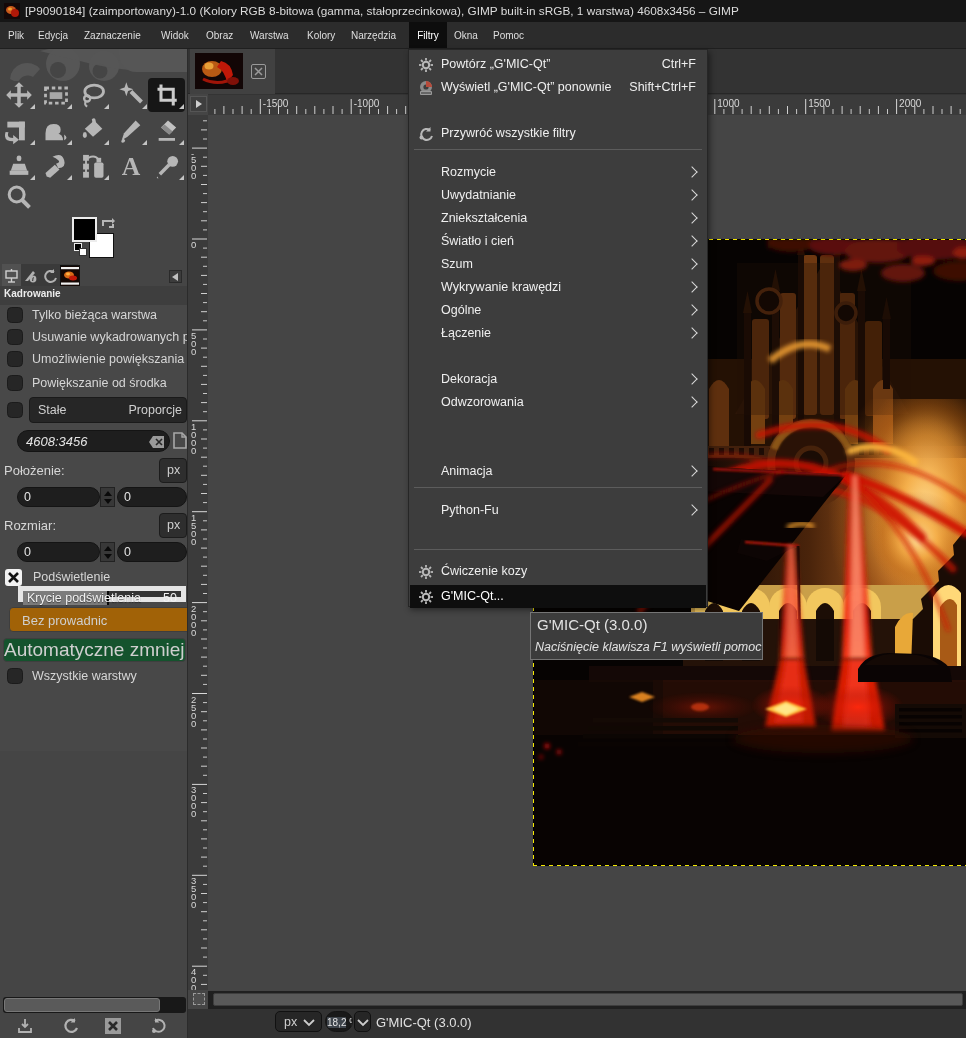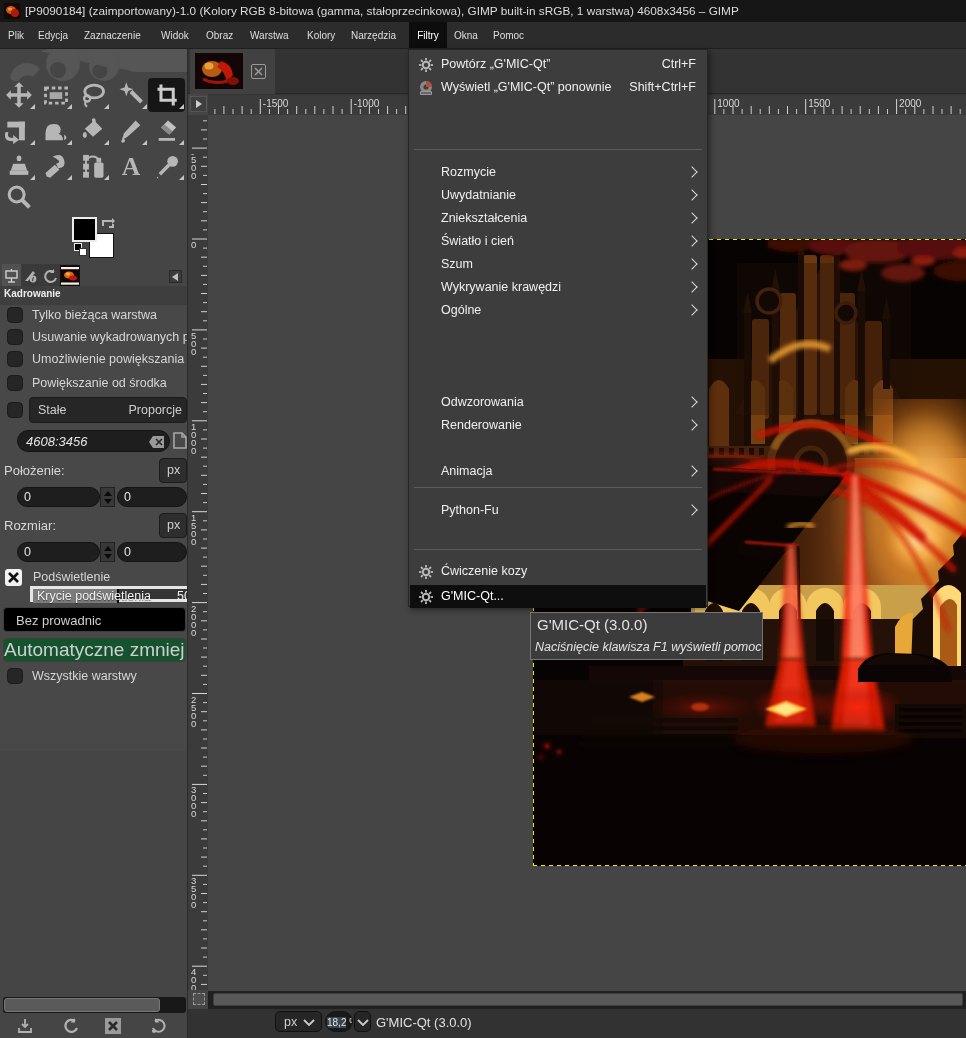--- a/index.html
+++ b/index.html
@@ -238,27 +238,27 @@
       <div style="position:absolute;left:3px;top:11px;width:0;height:0;border-left:4px solid transparent;border-right:4px solid transparent;border-top:5px solid #0a0a0a"></div>
     </div>
     <div class="entry" style="left:117px;top:493px;width:70px;height:20px">
       <span style="position:absolute;left:6px;top:2px">0</span>
     </div>
     <div style="position:absolute;left:5px;top:520px;width:17px;height:17px;background:#f2f2f2;border-radius:3px"></div>
 <svg width="17" height="17" style="position:absolute;left:5px;top:520px">
       <path d="M4,4 L13,13 M13,4 L4,13" stroke="#111" stroke-width="2.6"></path>
     </svg>
 <div class="lbl" style="left:33px;top:521px">Podświetlenie</div>
-    <div style="position:absolute;left:30px;top:537px;width:168px;height:16px;background:#343434;border:3px solid #e5e5e5">
+    <div style="position:absolute;left:18px;top:537px;width:168px;height:16px;background:#343434;border:5px solid #e5e5e5">
 <div style="position:absolute;left:0;top:0;width:84px;height:14px;background:#7b7b7b"></div>
 <div style="position:absolute;left:84px;top:0;width:2px;height:14px;background:#0a0a0a"></div>
 <span style="position:absolute;left:4px;top:0;color:#f2f2f2;font-size:12.5px;line-height:14px;white-space:nowrap;text-shadow:0 1px 1px rgba(0,0,0,0.5)">Krycie podświetlenia</span>
 <span style="position:absolute;right:4px;top:0;color:#f2f2f2;font-size:12.5px;line-height:14px">50</span>
     </div>
-    <div class="btn" style="left:3px;top:558px;width:183px;height:25px;border-color:#3e3e3e;background:#000000">
+    <div class="btn" style="left:9px;top:558px;width:183px;height:25px;border-color:#3e3e3e;background:#a16207">
       <span style="position:absolute;left:12px;top:5px;font-size:13px">Bez prowadnic</span>
     </div>
     <div class="btn" style="left:3px;top:589px;width:183px;height:24px;border-color:#3e3e3e;background:#14532d;text-align:center;line-height:22px;font-size:19px">Automatyczne zmniejszanie</div>
     <div class="chk" style="left:7px;top:619px"></div>
     <div class="lbl" style="left:32px;top:620px">Wszystkie warstwy</div>
     <div style="position:absolute;left:3px;top:948px;width:183px;height:16px;background:#181818;border-radius:3px">
 <div style="position:absolute;left:1px;top:1px;width:156px;height:14px;background:#5a5a5a;border-radius:3px;border:1px solid #777"></div>
     </div>
 <svg width="16" height="16" style="position:absolute;left:17px;top:969px" fill="none" stroke="#b2b2b2" stroke-width="1.8">
       <path d="M8,1 v8 M5,6 l3,3 3,-3"></path>
@@ -815,20 +815,28 @@
           <line x1="4" y1="12" x2="4" y2="14"></line>
           <line x1="6" y1="12" x2="6" y2="14"></line>
           <line x1="8" y1="12" x2="8" y2="14"></line>
           <line x1="10" y1="12" x2="10" y2="14"></line>
           <line x1="12" y1="12" x2="12" y2="14"></line>
         </g>
       </svg>
       <span class="mtext">Wyświetl „G'MIC-Qt” ponownie</span>
       <span class="msc">Shift+Ctrl+F</span>
     </div>
+    <div class="mrow" style="top:72px">
+      <svg width="16" height="16" style="position:absolute;left:8px;top:4px" fill="none" stroke="#b8b8b8" stroke-width="2">
+        <path d="M12,4 a5.5,5.5 0 1 0 2,6"></path>
+        <path d="M12.5,1 v4.5 h-4.5" fill="#b8b8b8" stroke="none"></path>
+        <circle cx="3.5" cy="11.5" r="2" fill="#b8b8b8" stroke="none"></circle>
+      </svg>
+      <span class="mtext">Przywróć wszystkie filtry</span>
+    </div>
     <div class="mrow" style="top:111px">
       <span class="mtext">Rozmycie</span>
       <span class="marrow"></span>
     </div>
     <div class="mrow" style="top:134px">
       <span class="mtext">Uwydatnianie</span>
       <span class="marrow"></span>
     </div>
     <div class="mrow" style="top:157px">
       <span class="mtext">Zniekształcenia</span>
@@ -843,26 +851,30 @@
       <span class="marrow"></span>
     </div>
     <div class="mrow" style="top:226px">
       <span class="mtext">Wykrywanie krawędzi</span>
       <span class="marrow"></span>
     </div>
     <div class="mrow" style="top:249px">
       <span class="mtext">Ogólne</span>
       <span class="marrow"></span>
     </div>
+    <div class="mrow" style="top:272px">
+      <span class="mtext">Łączenie</span>
+      <span class="marrow"></span>
+    </div>
+    <div class="mrow" style="top:318px">
+      <span class="mtext">Dekoracja</span>
+      <span class="marrow"></span>
+    </div>
     <div class="mrow" style="top:341px">
       <span class="mtext">Odwzorowania</span>
-      <span class="marrow"></span>
-    </div>
-    <div class="mrow" style="top:364px">
-      <span class="mtext">Renderowanie</span>
       <span class="marrow"></span>
     </div>
     <div class="mrow" style="top:449px">
       <span class="mtext">Python-Fu</span>
       <span class="marrow"></span>
     </div>
     <div class="mrow" style="top:410px">
       <span class="mtext">Animacja</span>
       <span class="marrow"></span>
     </div>

